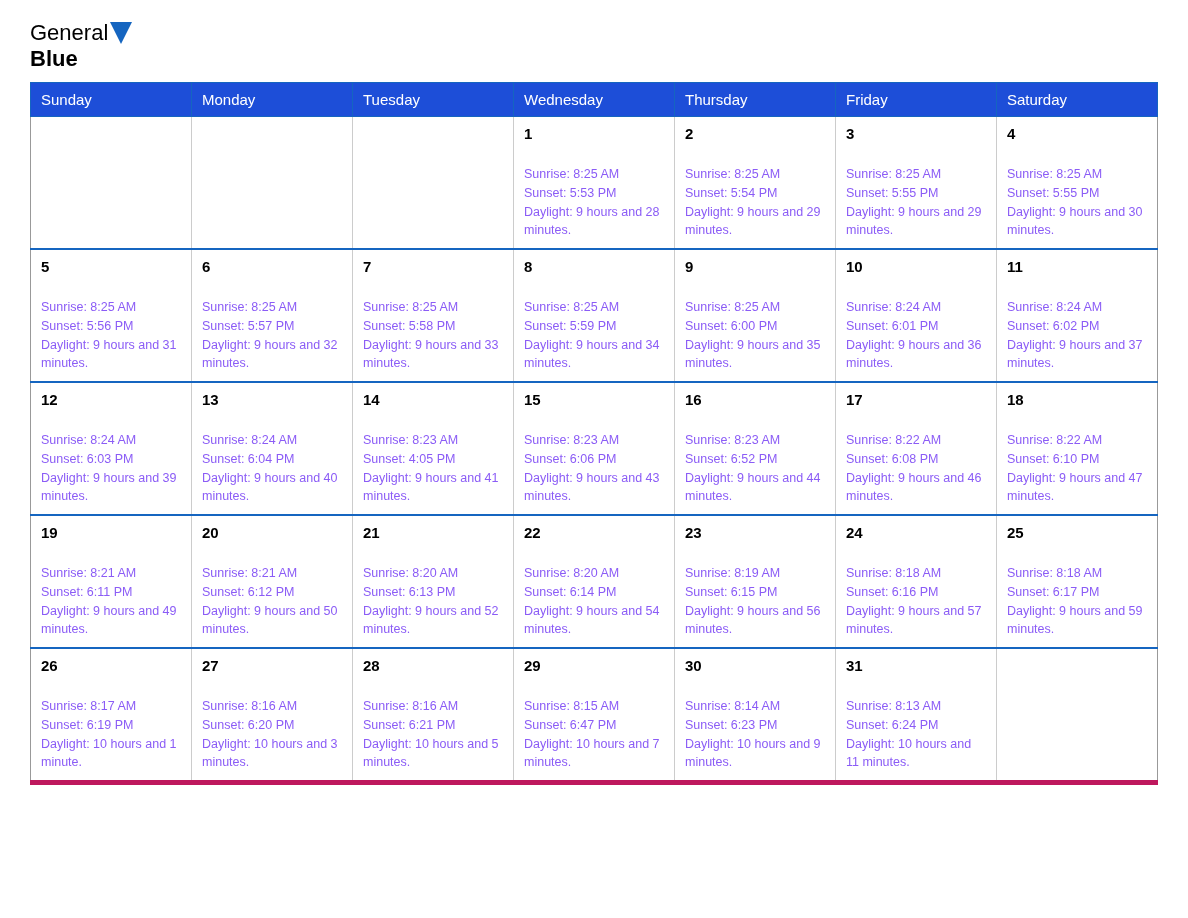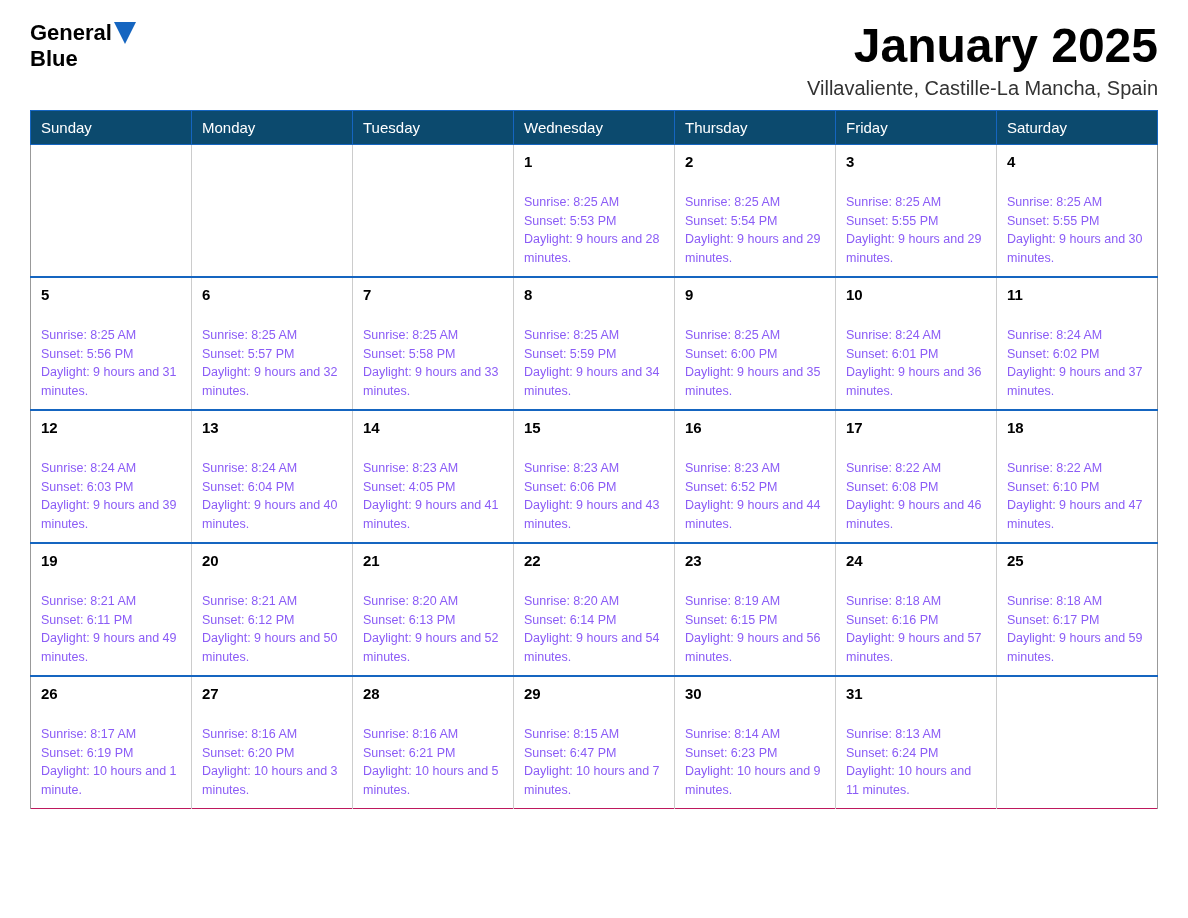--- a/index.html
+++ b/index.html
@@ -34,21 +34,21 @@
       font-size: 20px;
       color: #333;
       margin-top: 4px;
     }
     .calendar {
       width: 100%;
       border-collapse: collapse;
       margin-top: 8px;
     }
     .calendar thead tr {
-      background-color: #0c4a6e;
+      background-color: #1d4ed8;
     }
     .calendar thead th {
       color: #fff;
       font-size: 15px;
       font-weight: normal;
       padding: 8px 10px;
       text-align: left;
       border: 1px solid #1565C0;
     }
     .calendar tbody tr {
@@ -77,41 +77,37 @@
     .day-info {
       font-size: 12.5px;
       color: #8b5cf6;
       line-height: 1.5;
       margin-top: 23px;
     }
     .empty-cell {
       background: #fff;
     }
     .calendar tbody tr:last-child {
-      border-bottom: 1px solid #be185d;
+      border-bottom: 5px solid #be185d;
     }
   </style>
 </head>
 <body>
 
 <div class="header">
   <div class="logo">
     <div class="logo-text">
       <div style="display:flex;align-items:center;gap:2px;">
-        <span style="font-size:22px;font-weight:bold;color:#000;text-align:right;">General</span>
+        <span style="font-size:22px;font-weight:normal;color:#000;text-align:right;">General</span>
         <svg width="22" height="22" viewBox="0 0 22 22">
           <polygon points="0,0 22,0 11,22" fill="#1565C0"></polygon>
         </svg>
       </div>
       <span style="font-size:22px;font-weight:bold;color:#000000;">Blue</span>
     </div>
-  </div>
-  <div class="title-section">
-    <div class="calendar-title">January 2025</div>
-    <div class="calendar-subtitle">Villavaliente, Castille-La Mancha, Spain</div>
   </div>
 </div>
 
 <table class="calendar">
   <thead>
     <tr>
     <th>Sunday</th>
         <th>Monday</th>
         <th>Tuesday</th>
         <th>Wednesday</th>

